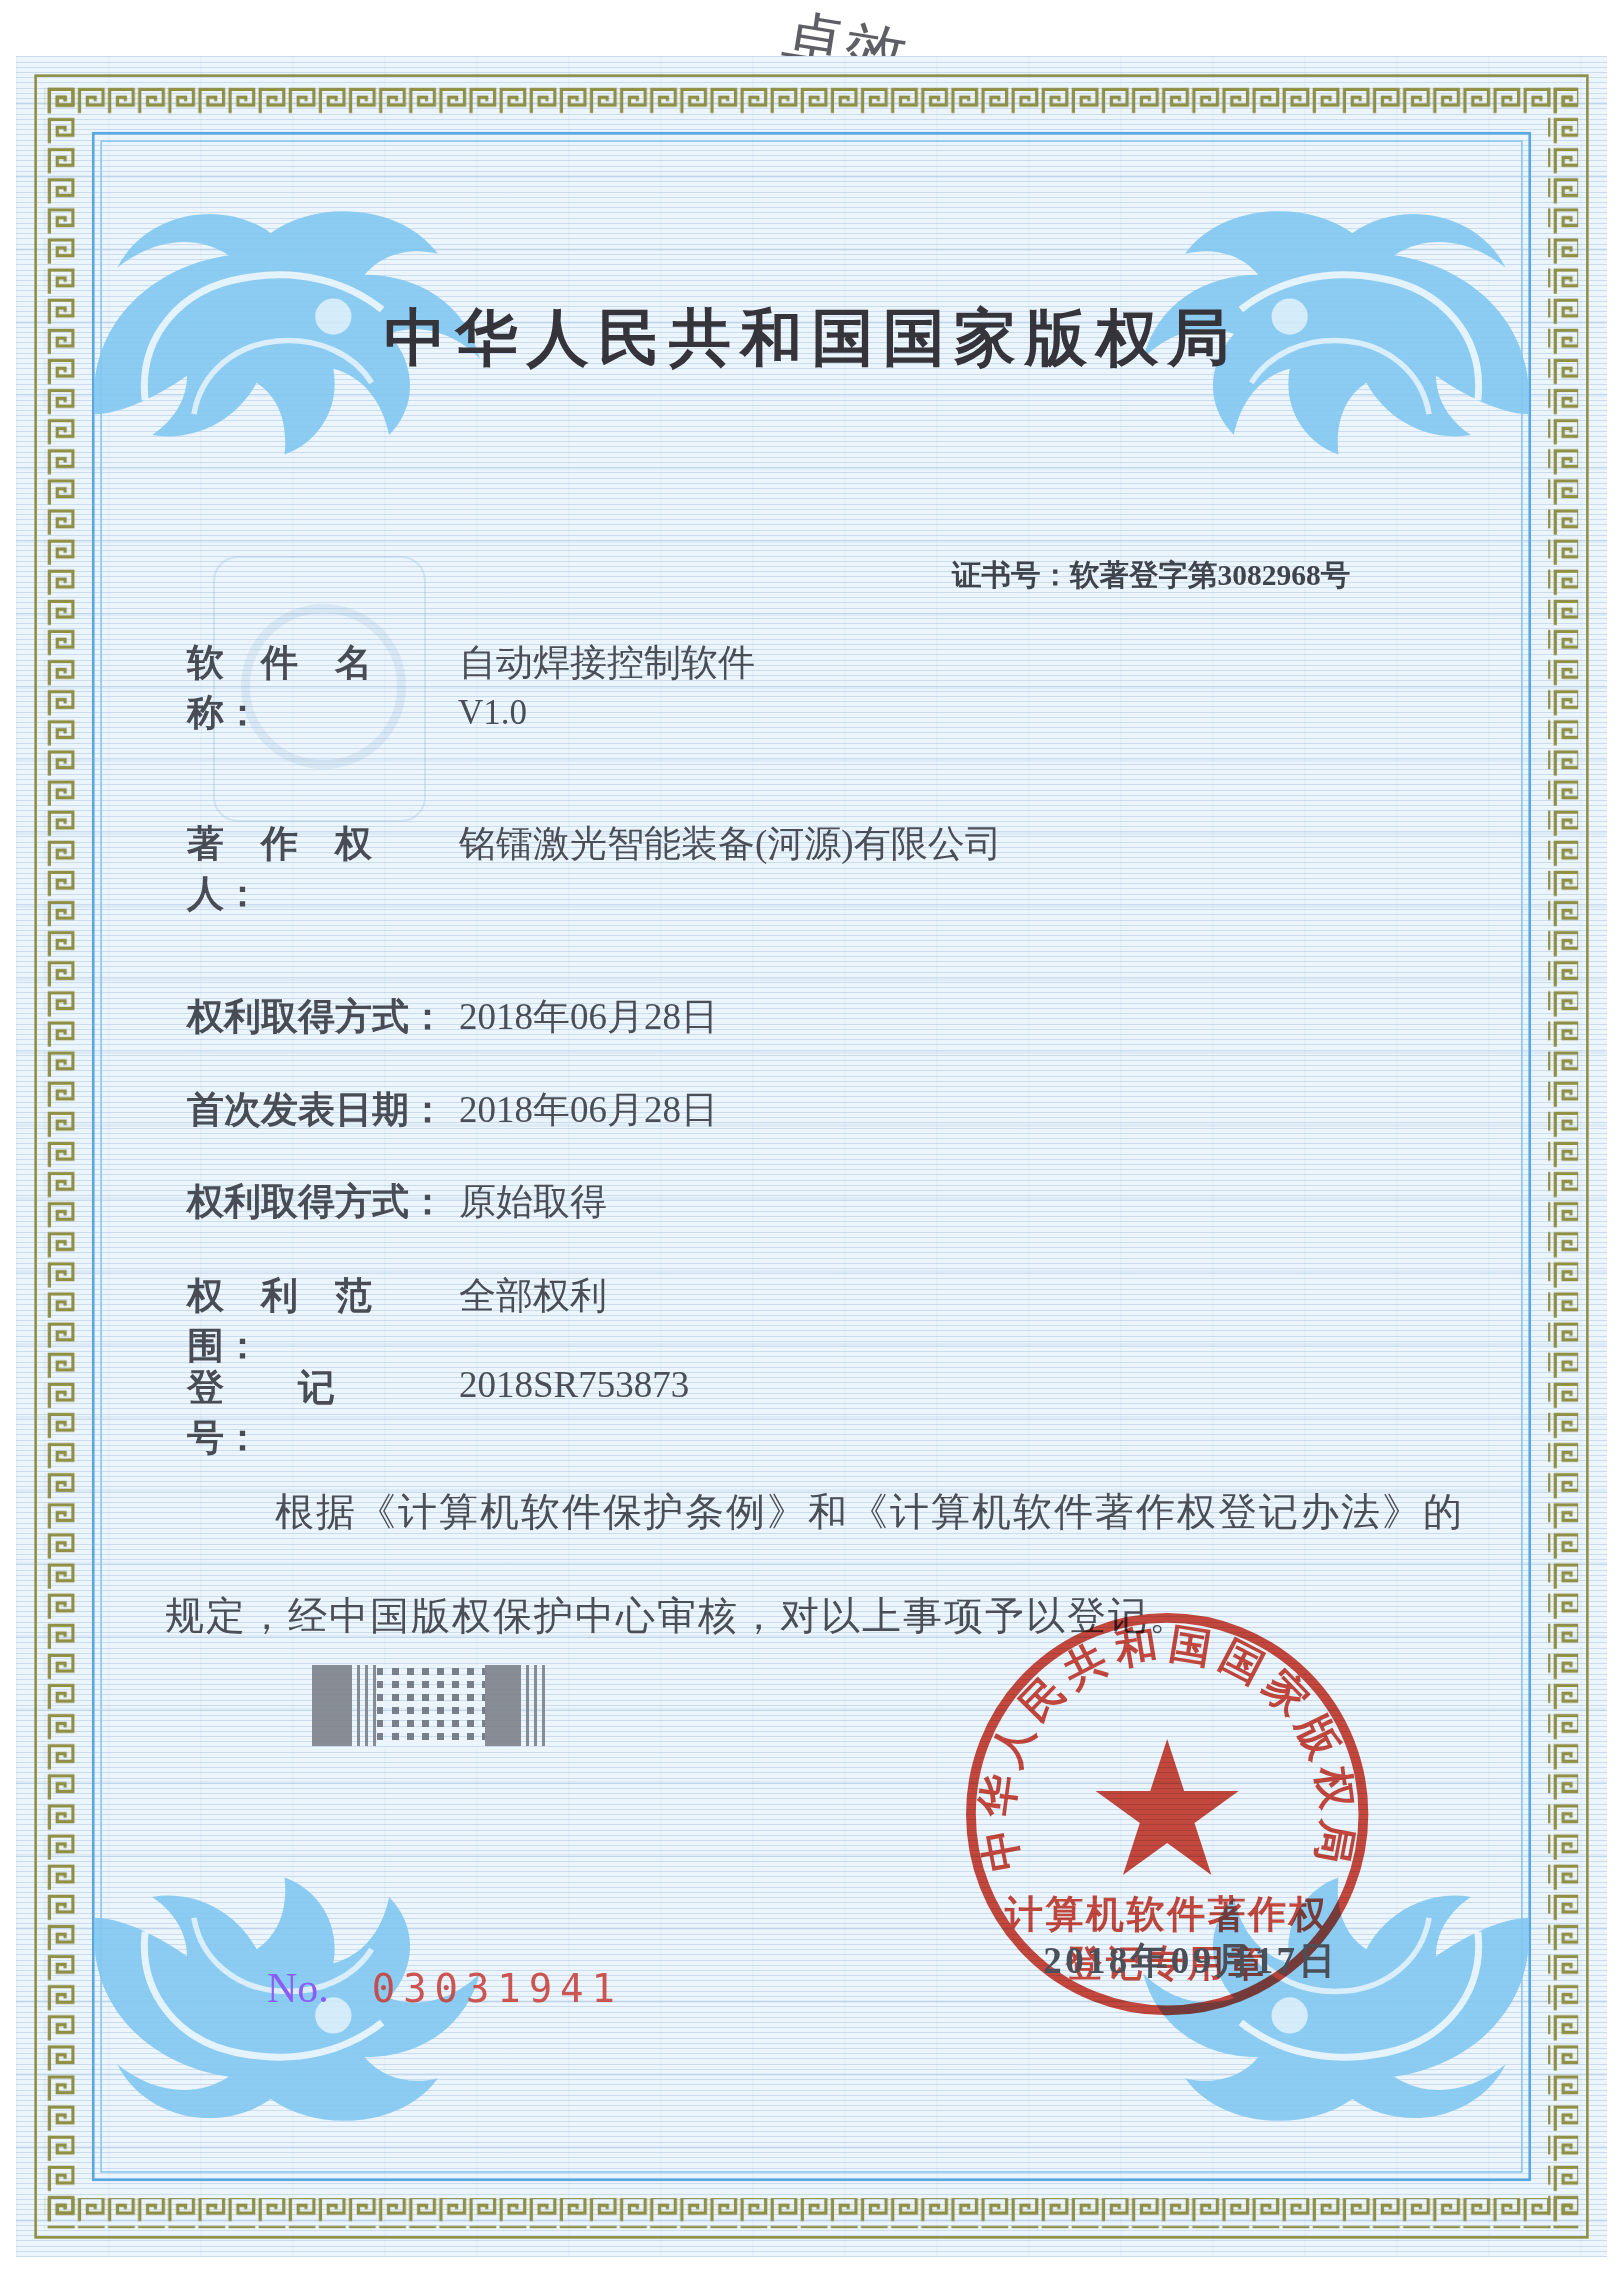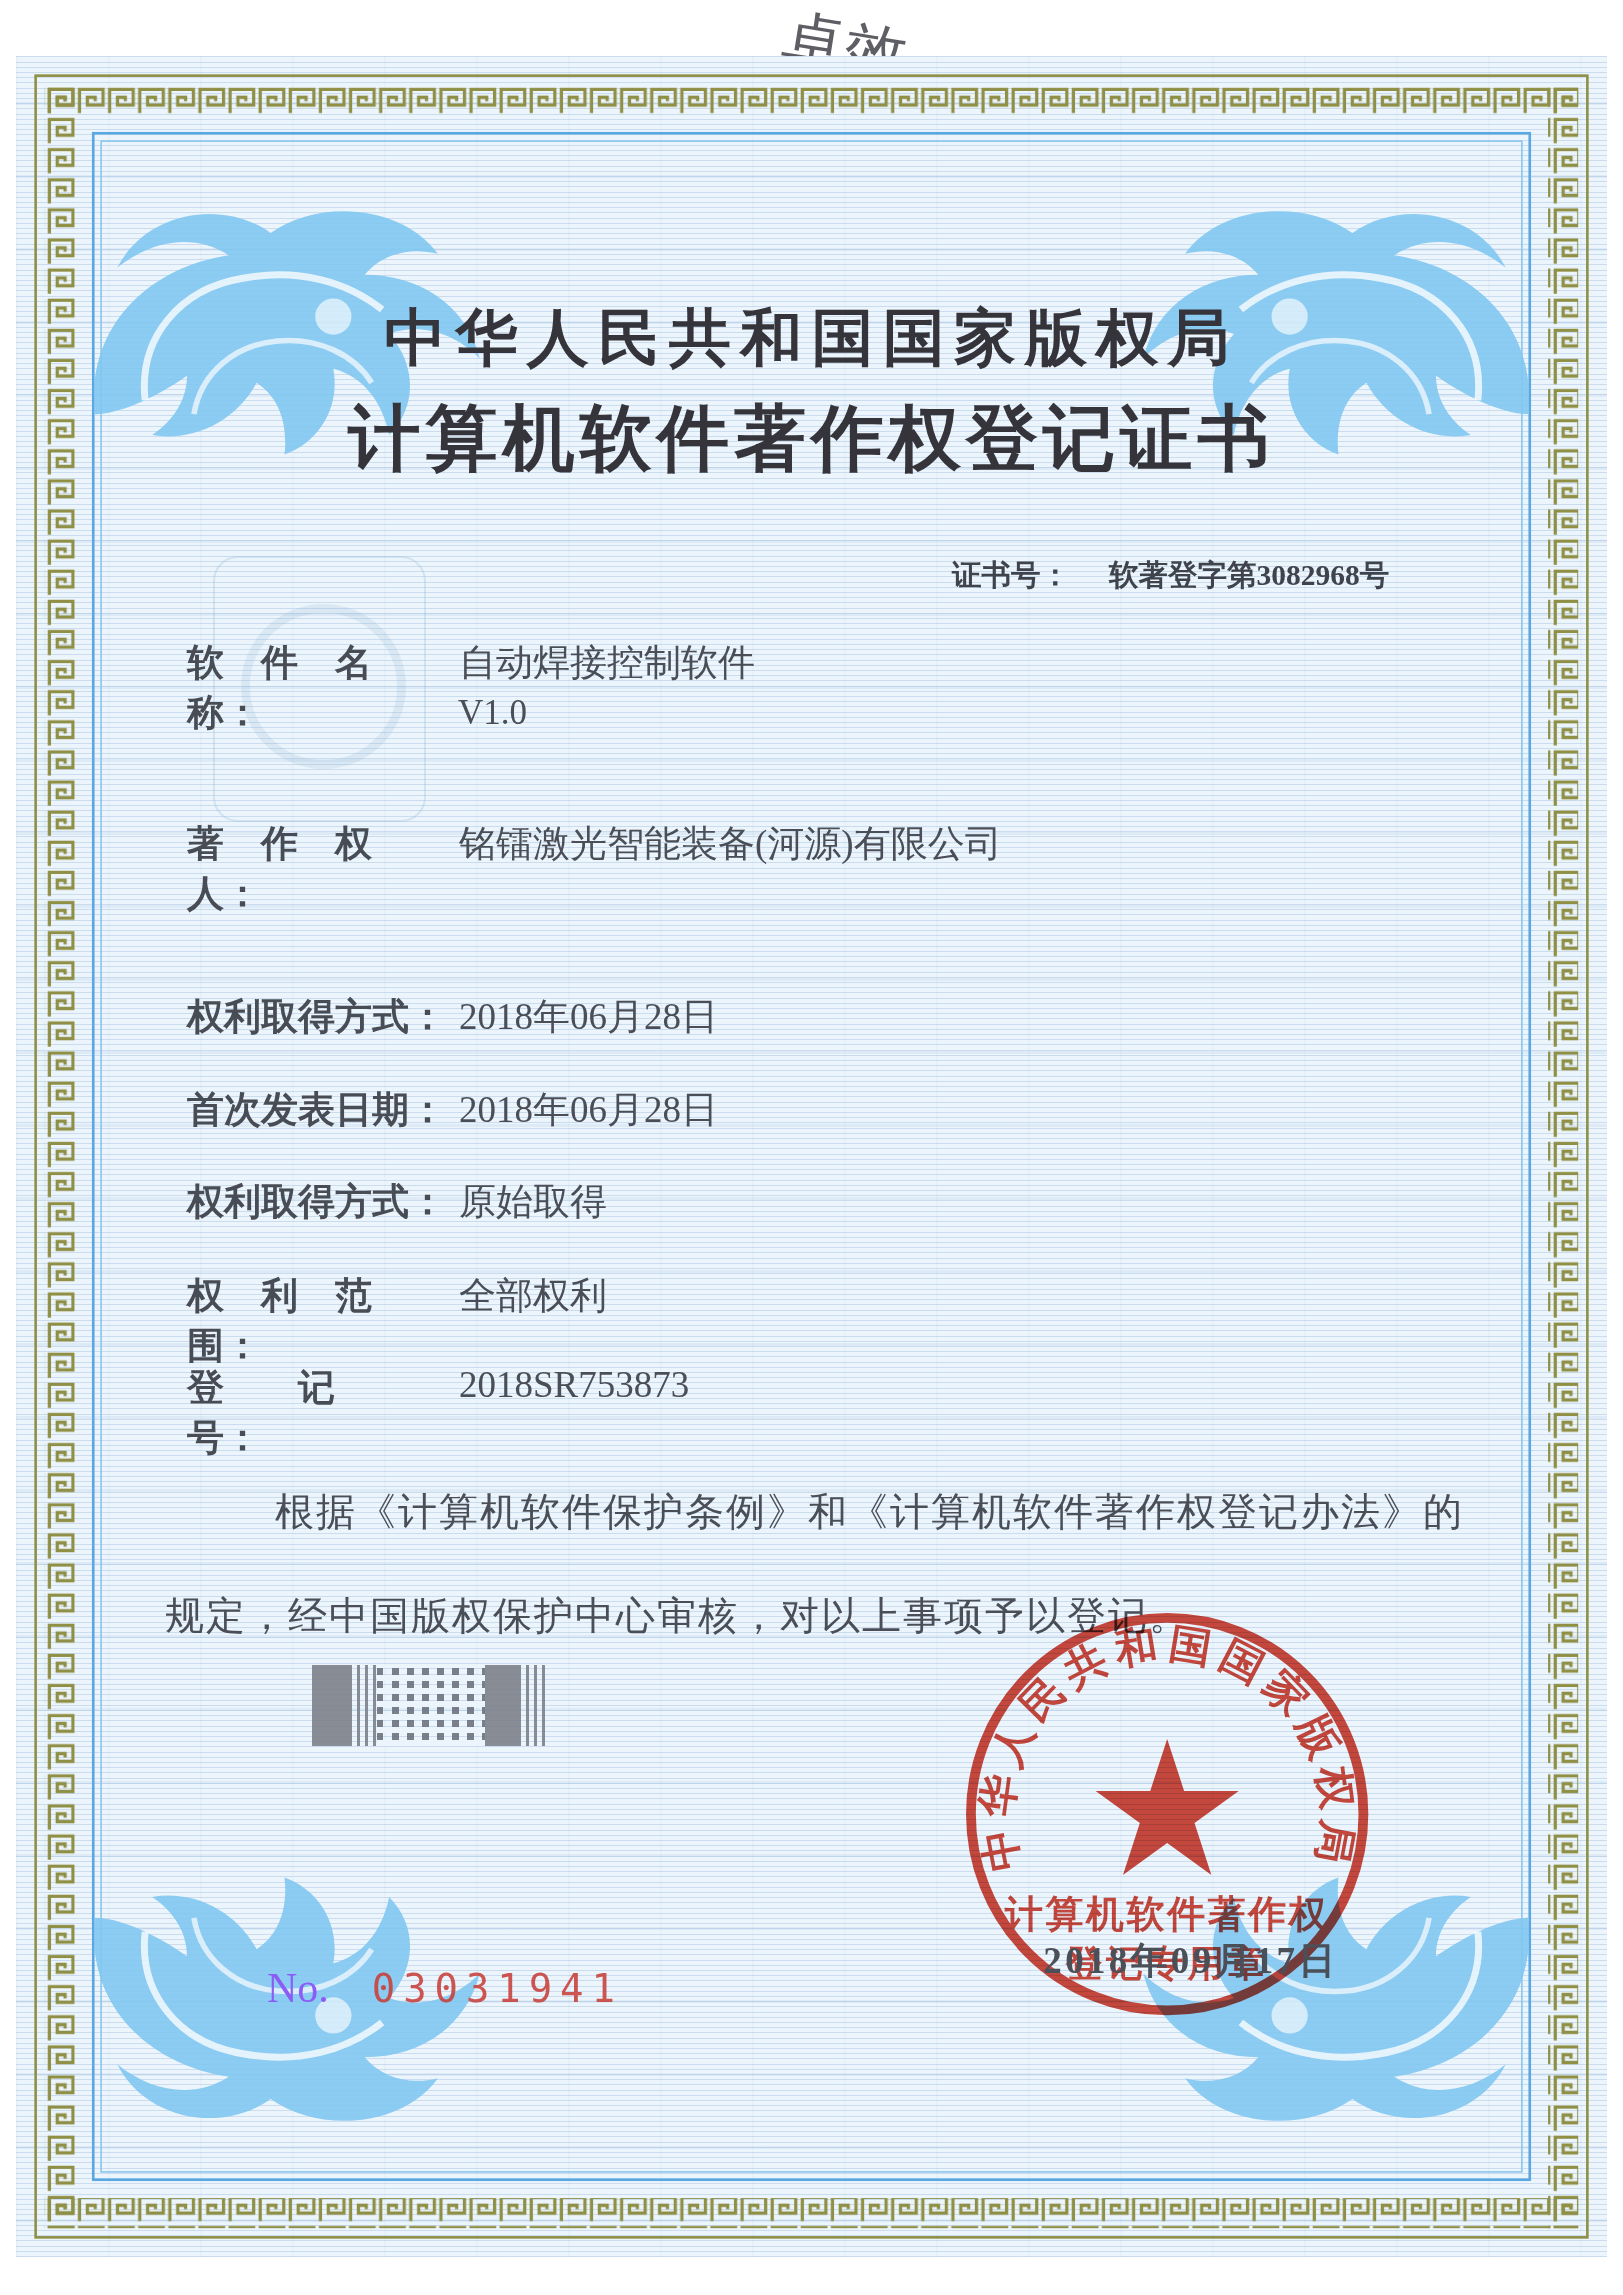--- a/index.html
+++ b/index.html
@@ -24,21 +24,21 @@
   .corner.br{right:73px;bottom:115px;transform:scale(-1,-1);}
 
   .handwriting{position:absolute;left:782px;top:5.2px;font-size:63px;color:#43434b;
                transform:rotate(9deg);font-family:"DejaVu Serif",serif;opacity:.85;}
 
   .title-authority{position:absolute;left:0;top:296px;width:100%;text-align:center;
          font-size:62px;font-weight:700;color:var(--title-ink);letter-spacing:9.2px;}
   .title-cert{position:absolute;left:0;top:391px;width:100%;text-align:center;
          font-size:72px;font-weight:700;color:var(--title-ink);letter-spacing:5.2px;}
 
-  .certno{position:absolute;left:952px;top:556px;display:flex;gap:39px;
+  .certno{position:absolute;left:952px;top:556px;display:flex;
           font-size:29.5px;color:#3f434c;font-weight:600;}
 
   .watermark{position:absolute;left:213px;top:556px;width:209px;height:262px;
              border:2px solid rgba(150,185,215,.30);border-radius:25px;}
   .watermark::after{content:"";position:absolute;left:26px;top:46px;width:147px;height:147px;
              border:9.2px solid rgba(150,185,215,.22);border-radius:50%;}
 
   .row{position:absolute;left:187px;display:flex;color:var(--ink);font-size:37px;}
   .row .lab{width:272px;font-weight:600;color:#484c55;}
   .row .val{font-weight:500;}
@@ -103,21 +103,20 @@
       </svg>
     <svg class="corner bl" viewBox="0 0 640 430" width="419" height="281">
         <use href="#flourish"></use>
       </svg>
     <svg class="corner br" viewBox="0 0 640 430" width="419" height="281">
         <use href="#flourish"></use>
       </svg>
   </div>
 
   <div class="title-authority">中华人民共和国国家版权局</div>
-  <div class="title-cert">计算机软件著作权登记证书</div>
 
   <div class="certno">
     <span>证书号：</span>
     <span>软著登字第3082968号</span>
   </div>
 
   <div class="watermark"></div>
 
   <div class="row" style="top:638px">
     <span class="lab">软　件　名　称：</span>

